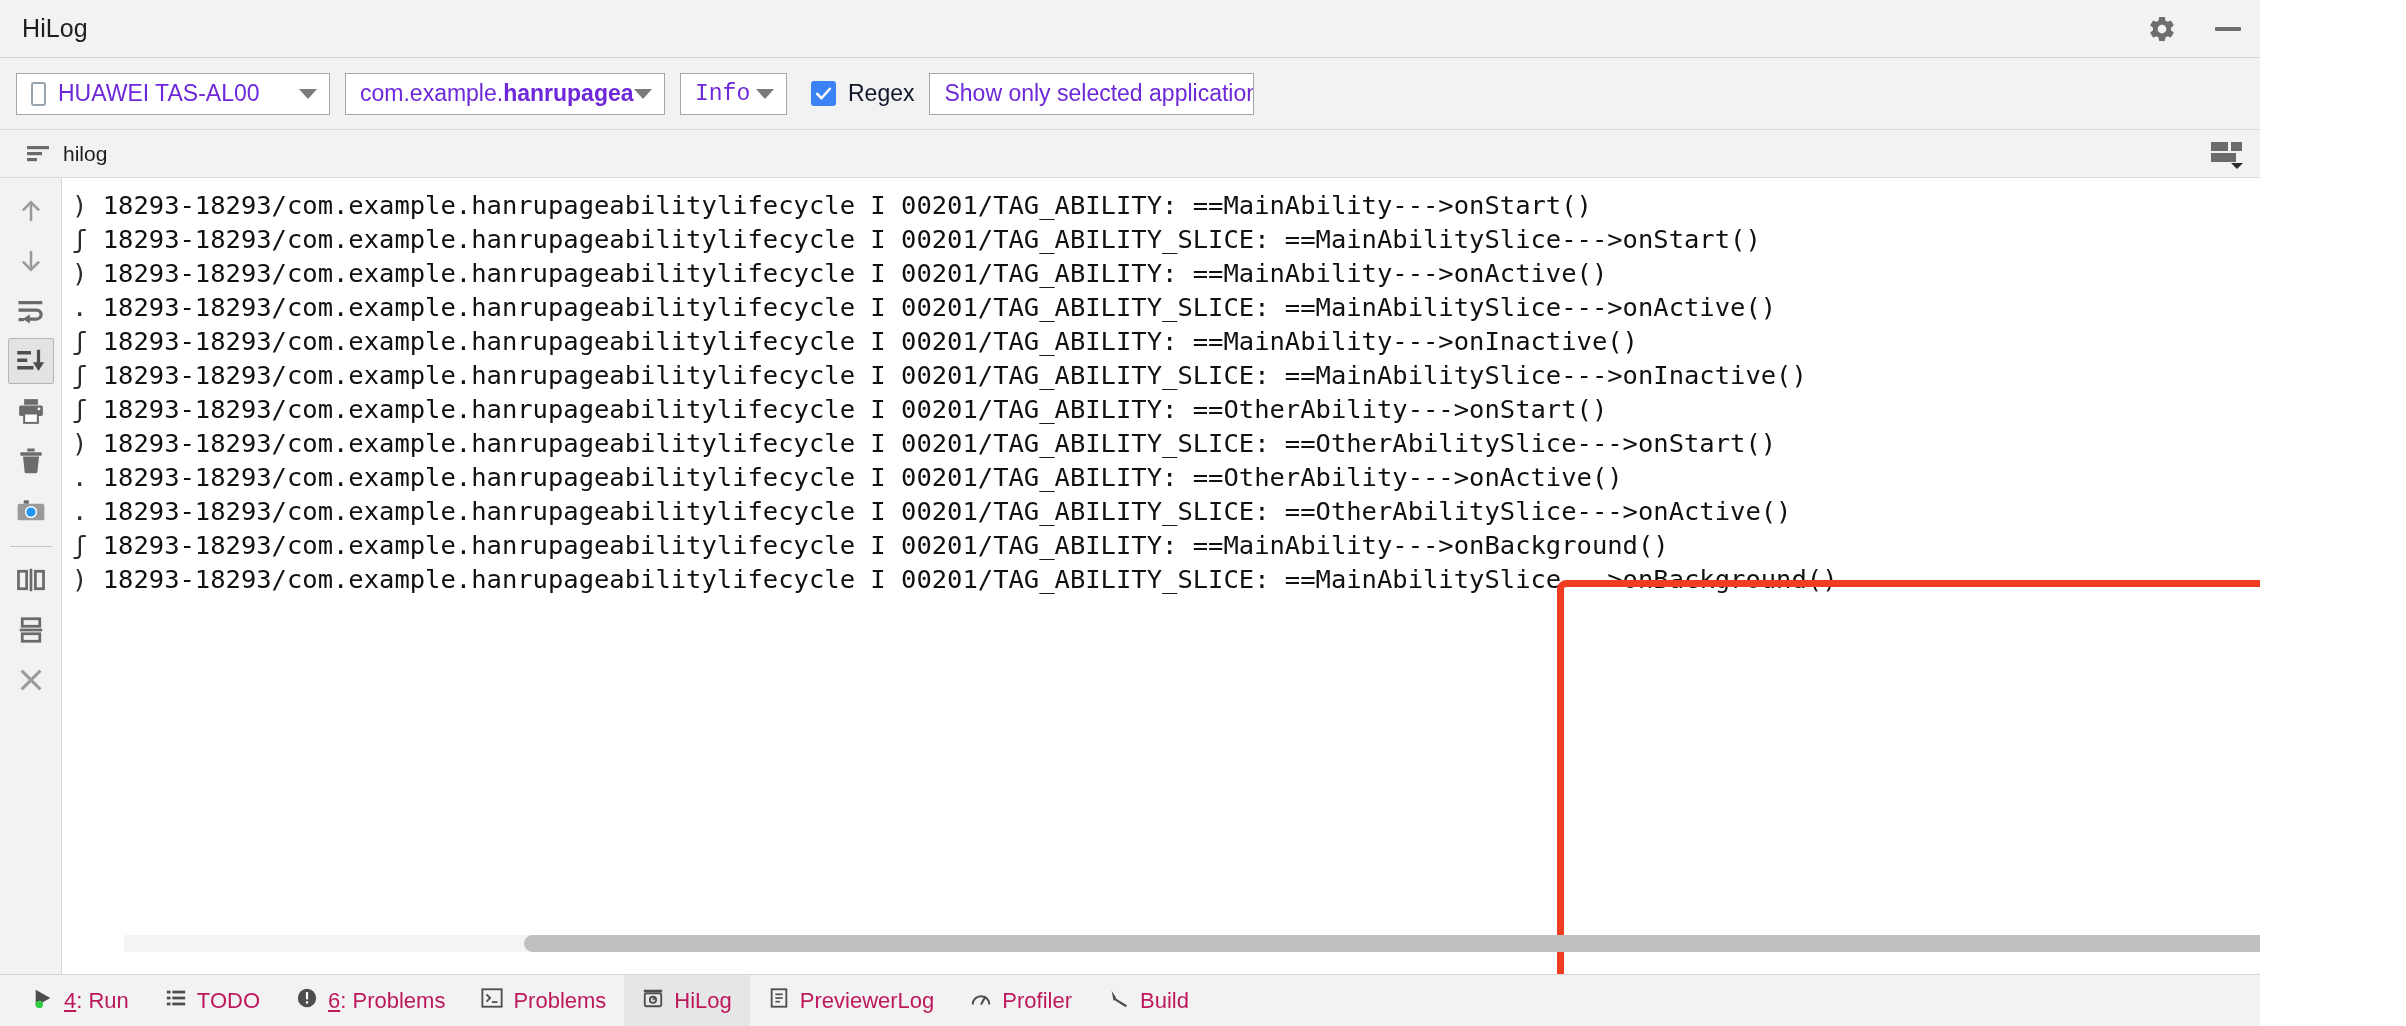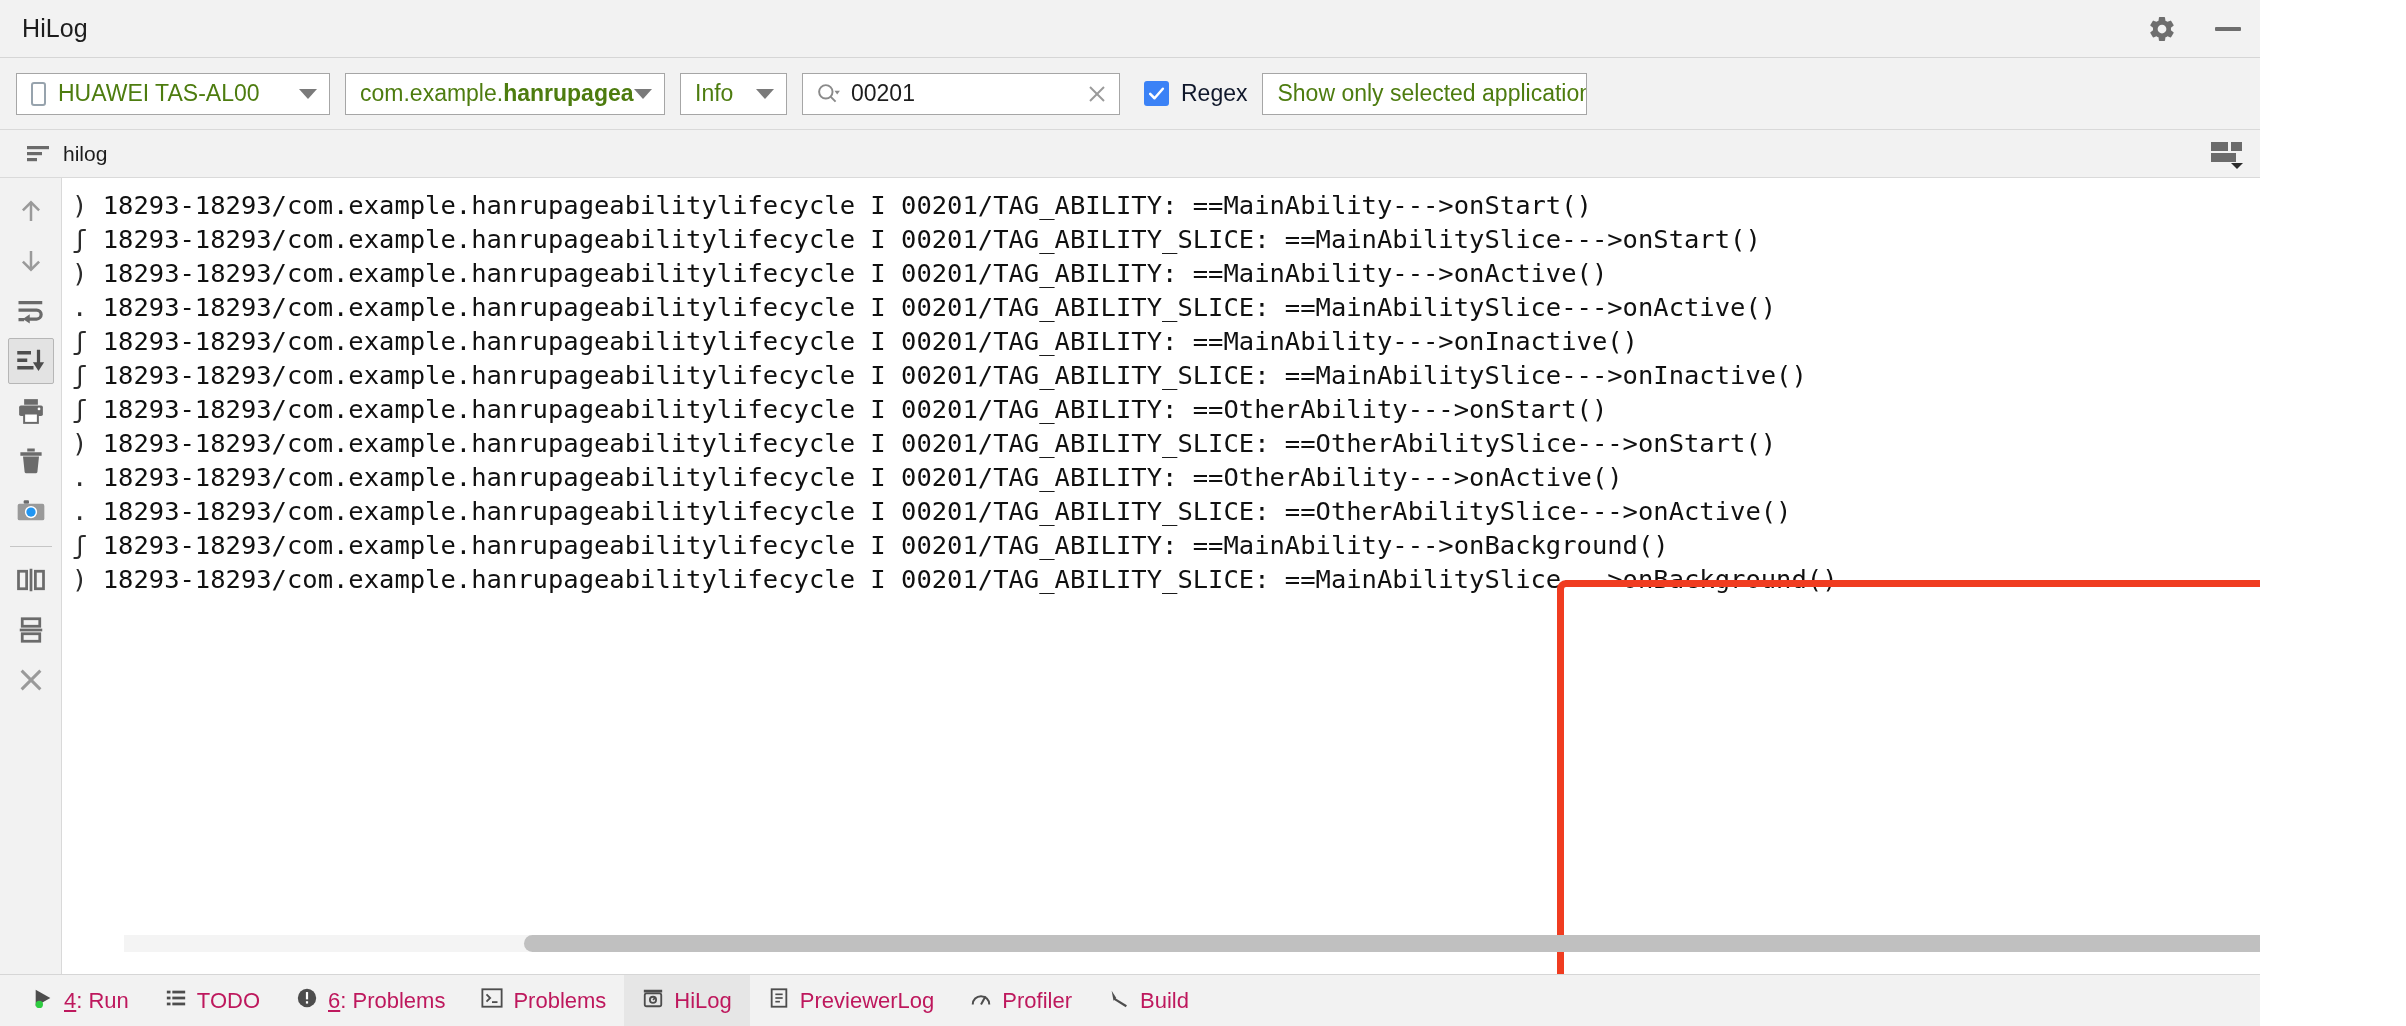--- a/index.html
+++ b/index.html
@@ -53,42 +53,42 @@
     background: #f2f2f2;
     display: flex; align-items: center;
     padding: 0 16px; gap: 15px;
     border-bottom: 1px solid #d9d9d9;
   }
   .combo {
     height: 42px; background: #ffffff;
     border: 1px solid #a6a6a6;
     display: flex; align-items: center;
     padding: 0 12px 0 14px;
-    font-size: 23px; color: #4d7c0f;
+    font-size: 23px; color: #6d28d9;
     cursor: pointer; position: relative;
     white-space: nowrap; overflow: hidden;
   }
   .combo .caret {
     width: 0; height: 0;
     border-left: 9px solid transparent;
     border-right: 9px solid transparent;
     border-top: 10px solid #7a7a7a;
     margin-left: auto; flex: 0 0 auto;
   }
   .combo-device { width: 314px; }
   .combo-device .label { margin-left: 12px; }
   .phone-icon {
     width: 15px; height: 24px;
     border: 2px solid #97a3ad;
     border-radius: 3px; flex: 0 0 auto;
   }
   .combo-pkg { width: 320px; }
   .combo-pkg .label { overflow: hidden; text-overflow: clip; white-space: nowrap; }
   .combo-pkg .label b { font-weight: 700; }
-  .combo-level { width: 107px; }
+  .combo-level { width: 107px; font-family: Liberation Mono, monospace; }
   .combo-scope { width: 325px; }
 
   .search {
     width: 318px; height: 42px;
     background: #ffffff; border: 1px solid #a6a6a6;
     display: flex; align-items: center;
     padding: 0 10px 0 12px; gap: 10px;
   }
   .search-icon { flex: 0 0 auto; display: block; }
   .search input {
@@ -235,32 +235,20 @@
     <div class="combo combo-pkg">
       <span class="label"><span>com.example.</span><b>hanrupageabilitylif</b></span>
       <span class="caret"></span>
     </div>
 
     <div class="combo combo-level">
       <span class="label">Info</span>
       <span class="caret"></span>
     </div>
 
-    <div class="search">
-      <svg class="search-icon" width="26" height="26" viewBox="0 0 24 24">
-        <circle cx="10" cy="10" r="6.2" fill="none" stroke="#8a8a8a" stroke-width="1.8"></circle>
-        <line x1="14.6" y1="14.6" x2="19" y2="19" stroke="#8a8a8a" stroke-width="1.8"></line>
-        <polygon points="18,9 23,9 20.5,12.5" fill="#8a8a8a"></polygon>
-      </svg>
-      <input value="00201" style="">
-      <svg class="clear-x" width="24" height="24" viewBox="0 0 24 24">
-        <line x1="5" y1="5" x2="19" y2="19" stroke="#9a9a9a" stroke-width="2"></line>
-        <line x1="19" y1="5" x2="5" y2="19" stroke="#9a9a9a" stroke-width="2"></line>
-      </svg>
-    </div>
 
     <div class="regex-wrap">
       <span class="checkbox">
         <svg width="19" height="19" viewBox="0 0 24 24">
           <polyline points="4,12.5 9.5,18 20,6" fill="none" stroke="#ffffff" stroke-width="3.2" stroke-linecap="round" stroke-linejoin="round"></polyline>
         </svg>
       </span>
       <span class="regex-label">Regex</span>
     </div>
 

